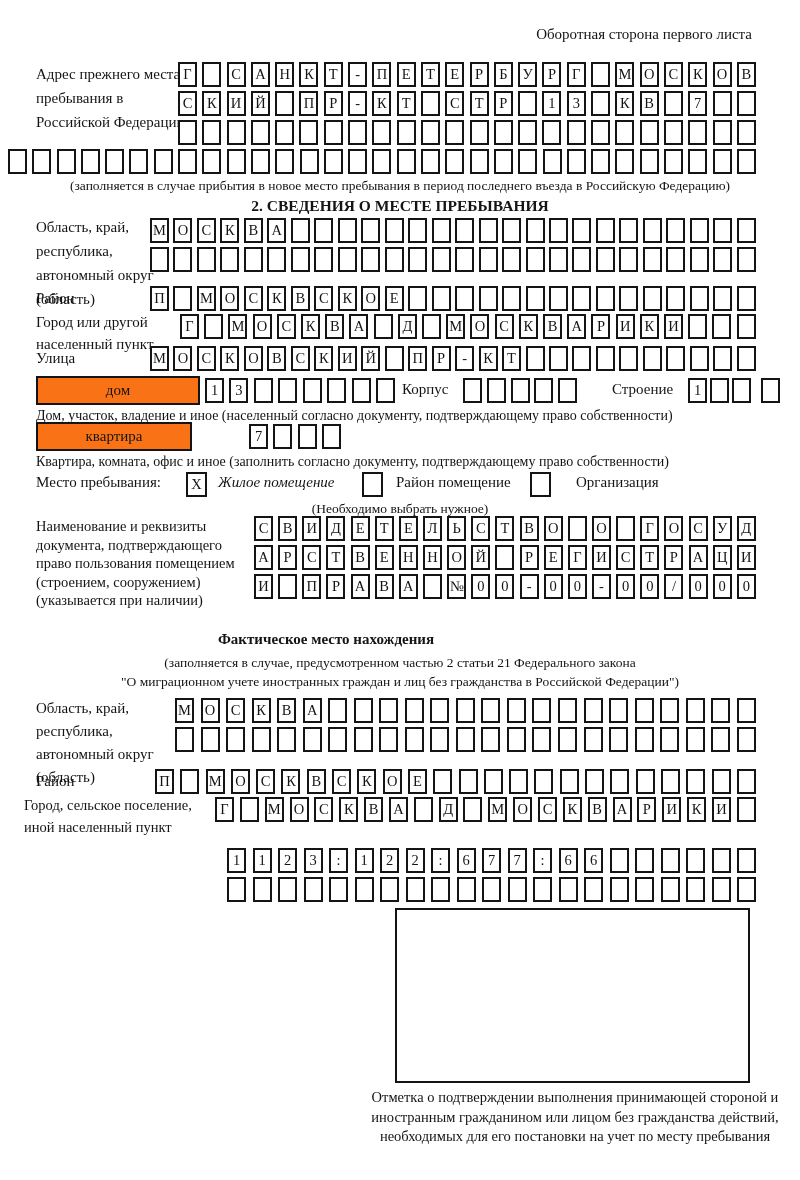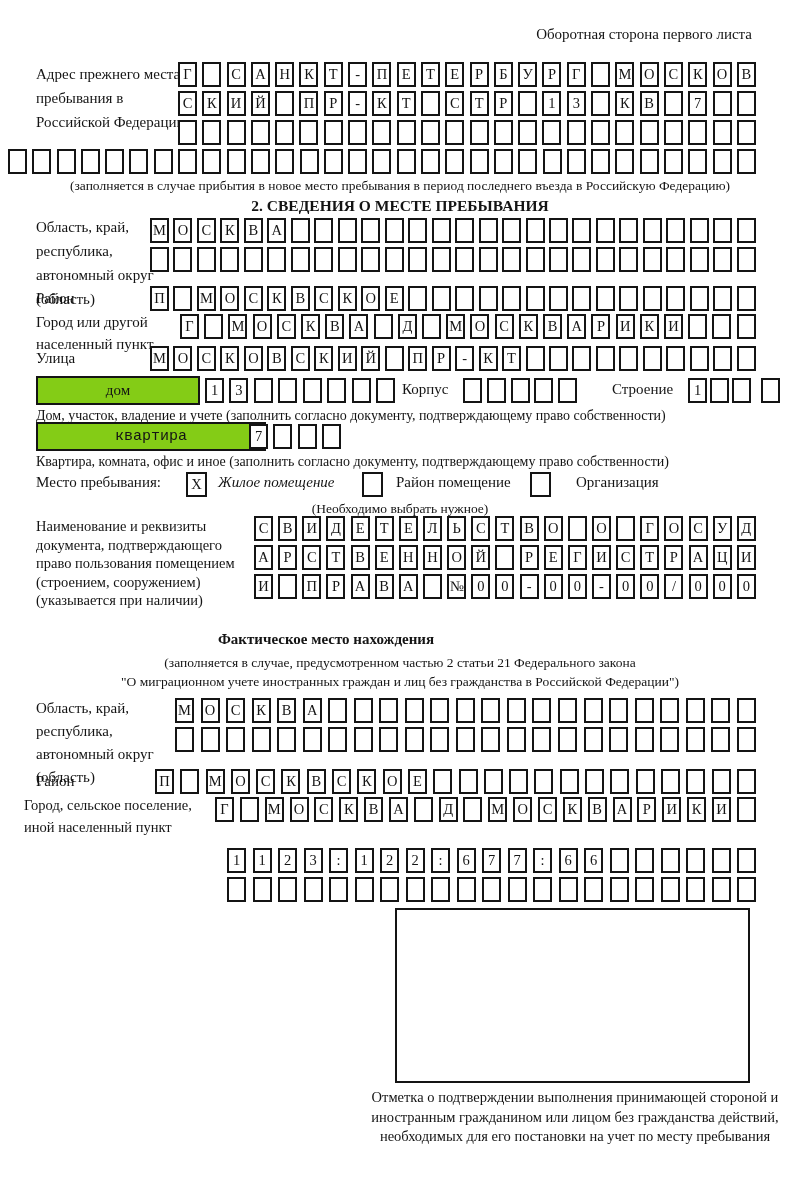--- a/index.html
+++ b/index.html
@@ -15,21 +15,21 @@
   .cells{position:absolute;display:flex;justify-content:space-between;}
   .cell{
     box-sizing:border-box;width:19px;height:25px;border:2px solid #141414;
     display:flex;align-items:center;justify-content:center;
     font-size:14.5px;background:#fff;flex:0 0 auto;
   }
   .cells.packed{justify-content:flex-start;gap:3px;}
   .cells.packed .cell:last-child{margin-left:7px;}
   .fieldbox{
     box-sizing:border-box;position:absolute;border:2px solid #141414;height:29px;
-    display:flex;align-items:center;justify-content:center;font-size:15px;background:#84cc16;
+    display:flex;align-items:center;justify-content:center;font-size:15px;background:#f97316;
   }
   .chk{
     box-sizing:border-box;position:absolute;width:21px;height:25px;border:2px solid #141414;
     display:flex;align-items:center;justify-content:center;font-size:14.5px;background:#fff;
   }
   .stamp{box-sizing:border-box;position:absolute;border:2px solid #141414;background:#fff;}
 </style>
 </head>
 <body>
 
@@ -318,23 +318,23 @@
       <span class="cell"></span>
       <span class="cell"></span>
     </div>
   <div class="abs" style="left:612px;top:381px;font-size:15px;">Строение</div>
   <div class="cells packed" style="left:688px;top:378px;">
       <span class="cell">1</span>
       <span class="cell"></span>
       <span class="cell"></span>
       <span class="cell"></span>
     </div>
-  <div class="abs" style="left:36px;top:408px;font-size:14px;">Дом, участок, владение и учете (заполнить согласно документу, подтверждающему право собственности)</div>
-
-  <div class="fieldbox" style="left:36px;top:422px;width:230px;font-family:Liberation Mono, monospace;">квартира</div>
+  <div class="abs" style="left:36px;top:408px;font-size:14px;">Дом, участок, владение и иное (населенный согласно документу, подтверждающему право собственности)</div>
+
+  <div class="fieldbox" style="left:36px;top:422px;width:156px;">квартира</div>
   <div class="cells" style="left:249px;top:424px;width:92px;">
       <span class="cell">7</span>
       <span class="cell"></span>
       <span class="cell"></span>
       <span class="cell"></span>
     </div>
   <div class="abs" style="left:36px;top:454px;font-size:14px;">Квартира, комната, офис и иное (заполнить согласно документу, подтверждающему право собственности)</div>
 
   <div class="abs" style="left:36px;top:474px;font-size:15px;">Место пребывания:</div>
   <div class="chk" style="left:186px;top:472px;">X</div>

